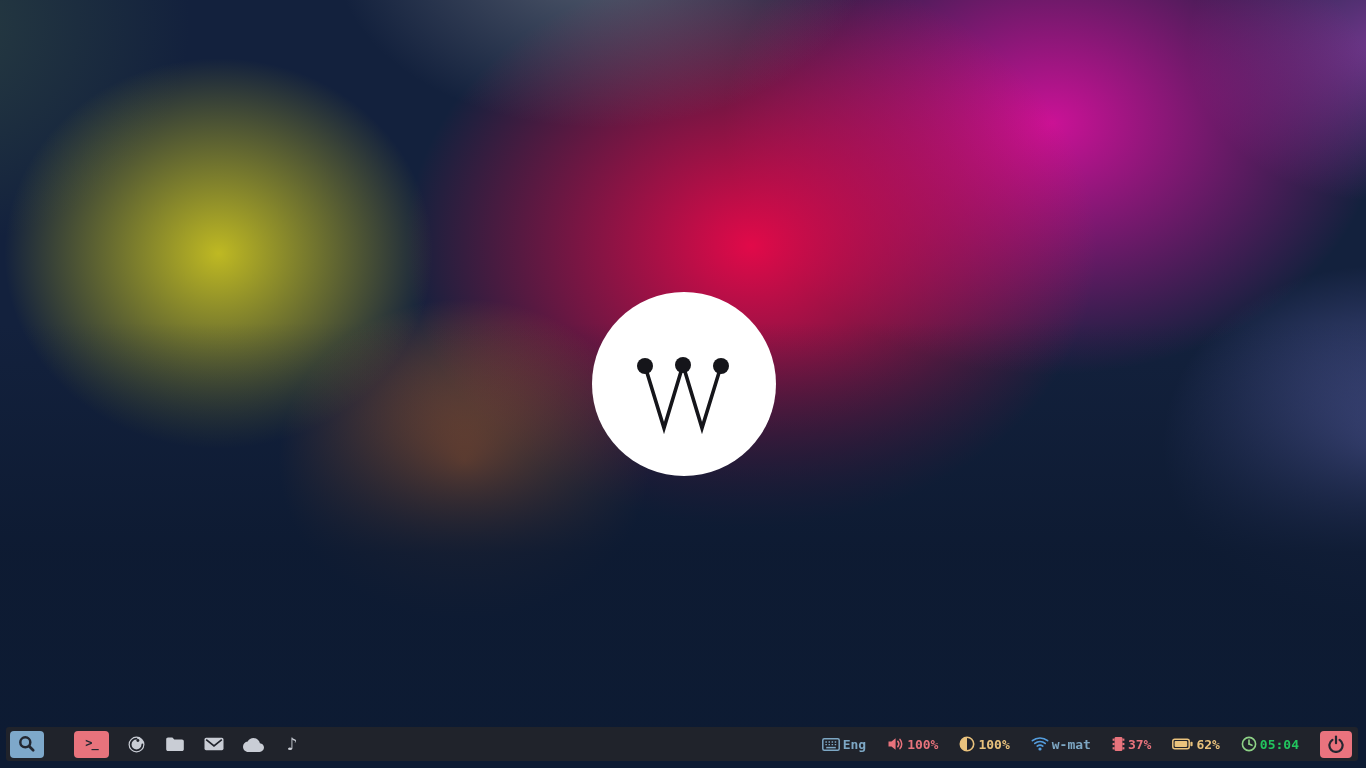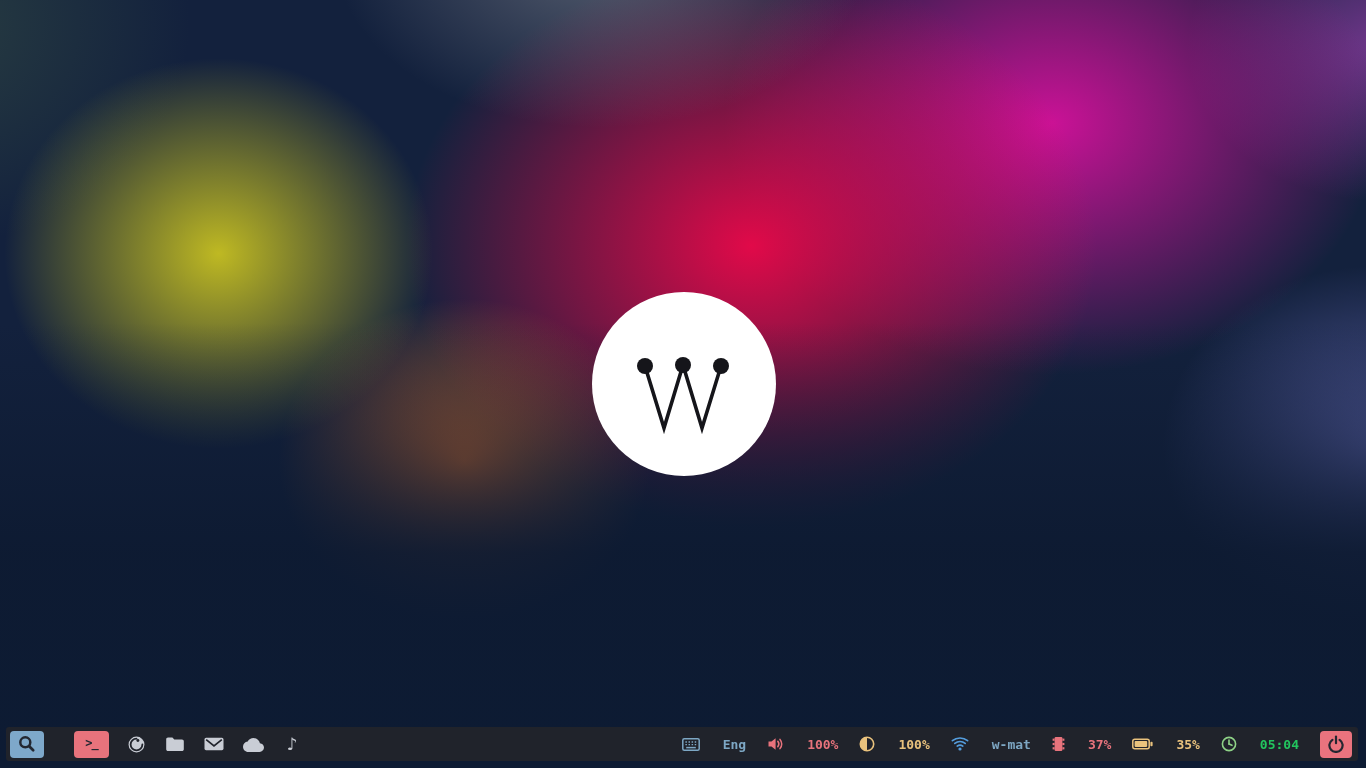--- a/index.html
+++ b/index.html
@@ -51,21 +51,21 @@
     border:none;cursor:pointer;padding:0;
   }
   .launcher:first-of-type{margin-left:11px;}
   .note-glyph{font-size:17px;color:#c9cdd5;line-height:1;font-family:"DejaVu Sans",sans-serif;}
   
   .status{
     margin-left:auto;display:flex;align-items:center;gap:21px;
     font-size:13px;font-weight:700;letter-spacing:0;
     padding-right:6px;
   }
-  .status-item{display:flex;align-items:center;gap:23px;cursor:pointer;}
+  .status-item{display:flex;align-items:center;gap:3px;cursor:pointer;}
   .status-item svg{display:block;}
   .c-blue{color:#7da7c4;}
   .c-red{color:#e8737c;}
   .c-gold{color:#e9c27d;}
   .c-green{color:#22c55e;}
   .btn-power{width:32px;height:27px;background:#ea737e;}
 </style>
 </head>
 <body>
 
@@ -178,21 +178,21 @@
       </svg>
       <span>37%</span>
     </div>
 
     <div class="status-item c-gold">
       <svg width="21" height="12" viewBox="0 0 21 12">
         <rect x="0.8" y="1.3" width="16.4" height="9.4" rx="2" fill="none" stroke="#e9c27d" stroke-width="1.5"></rect>
         <rect x="18.4" y="3.8" width="2.2" height="4.4" rx="1" fill="#e9c27d"></rect>
         <rect x="2.6" y="3.1" width="12.6" height="5.8" rx="0.8" fill="#e9c27d"></rect>
       </svg>
-      <span>35%</span>
+      <span>62%</span>
     </div>
 
     <div class="status-item c-green">
       <svg width="16" height="16" viewBox="0 0 16 16">
         <circle cx="8" cy="8" r="6.6" fill="none" stroke="#8ed287" stroke-width="1.6"></circle>
         <line x1="8" y1="8" x2="8" y2="4" stroke="#8ed287" stroke-width="1.6" stroke-linecap="round"></line>
         <line x1="8" y1="8" x2="11" y2="9.3" stroke="#8ed287" stroke-width="1.6" stroke-linecap="round"></line>
       </svg>
       <span>05:04</span>
     </div>

